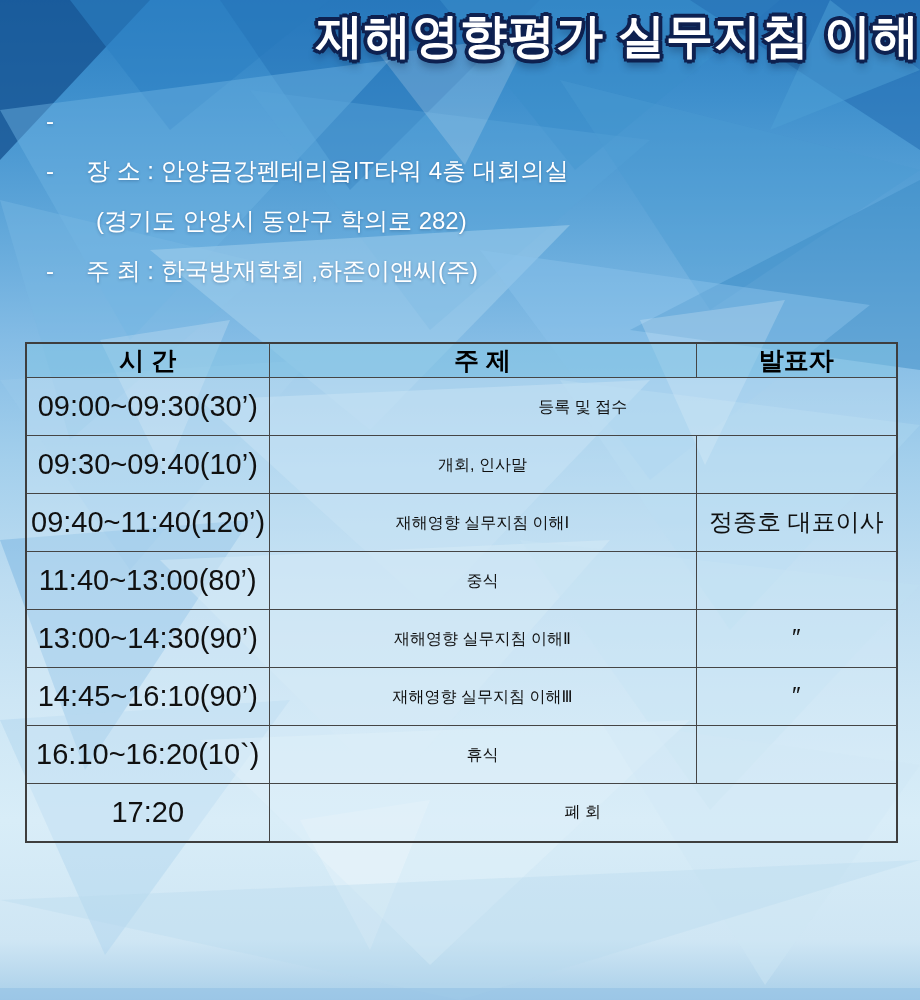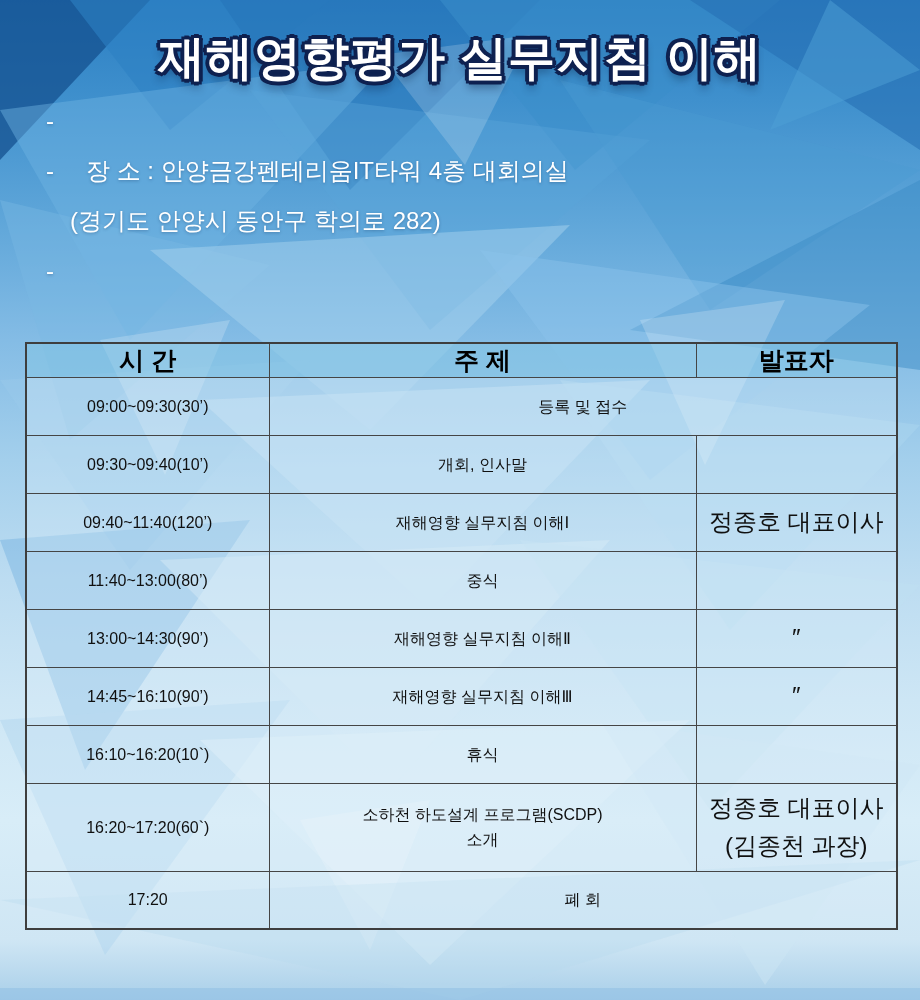--- a/index.html
+++ b/index.html
@@ -8,55 +8,55 @@
     position:relative; width:920px; height:1000px; overflow:hidden;
     font-family:"Liberation Sans", sans-serif;
     background:linear-gradient(180deg,
       #2b7ec2 0%, #3f90cd 10%, #5fa6d9 22%, #84bce5 34%,
       #a3cfec 46%, #bcdcf1 58%, #cde6f5 70%, #d8edf8 82%, #cfe6f4 94%, #a9cfe9 100%);
   }
   svg.bg { position:absolute; left:0; top:0; width:920px; height:1000px; }
   .content { position:absolute; left:0; top:0; width:920px; height:1000px; }
 
   .title {
-    padding-top:27px; text-align:center;
+    padding-top:5px; text-align:right;
     font-size:47px; font-weight:900; letter-spacing:1px; color:#ffffff;
     text-shadow:
       -3px -3px 0 #0e2150, 3px -3px 0 #0e2150,
       -3px  3px 0 #0e2150, 3px  3px 0 #0e2150,
       -4px  0   0 #0e2150, 4px  0   0 #0e2150,
        0   -4px 0 #0e2150, 0    4px 0 #0e2150,
        0    7px 9px rgba(5,15,45,.45);
   }
 
   .info { position:absolute; left:0; top:96px; width:920px; color:#ffffff; }
   .info-line {
     height:50px; display:flex; align-items:center;
     font-size:24px; text-shadow:0 1px 3px rgba(20,50,90,.35);
   }
   .info-line .dash { display:inline-block; margin-left:46px; width:40px; }
-  .info-line.cont { padding-left:70px; }
+  .info-line.cont { padding-left:96px; }
 
   table.schedule {
     position:absolute; left:25px; top:342px; width:871px;
     border-collapse:collapse; table-layout:fixed;
     border:2px solid #3e3e3e;
   }
   .schedule th {
     height:26px; font-size:25px; font-weight:700; color:#000;
     background:rgba(132,197,228,0.50);
     border:1px solid #454545; text-align:center;
   }
   .schedule td {
     height:58px; font-size:16px; color:#101010; text-align:center;
     background:rgba(219,238,249,0.33);
     border:1px solid #454545;
     padding:5px 4px; line-height:1.6; white-space:pre-line;
   }
-  .schedule td.time { font-size:16px; letter-spacing:0; }
+  .schedule td.time { font-size:29px; letter-spacing:0; }
   .schedule td.presenter { font-size:24px; }
 </style>
 </head>
 <body>
 
 <div class="page">
 
   <svg class="bg" viewBox="0 0 920 1000" preserveAspectRatio="none" aria-hidden="true">
     <polygon points="0,0 150,0 0,160" fill="#14508f" opacity="0.75"></polygon>
     <polygon points="70,0 330,0 170,130" fill="#2d80c3" opacity="0.60"></polygon>
@@ -98,20 +98,21 @@
       </div>
       <div class="info-line">
         <span class="dash">-</span>
         <span class="txt">장 소 : 안양금강펜테리움IT타워 4층 대회의실</span>
       </div>
       <div class="info-line cont">
         <span class="txt">(경기도 안양시 동안구 학의로 282)</span>
       </div>
       <div class="info-line">
         <span class="dash">-</span>
+        <span class="txt">주 최 : 한국방재학회 ,하존이앤씨(주)</span>
       </div>
     </div>
 
     <table class="schedule">
       <colgroup>
         <col style="width:243px">
         <col style="width:427px">
         <col style="width:201px">
       </colgroup>
       <thead>
@@ -150,27 +151,20 @@
             <td class="time">14:45~16:10(90’)</td>
             <td class="topic">재해영향 실무지침 이해Ⅲ</td>
             <td class="presenter">″</td>
           </tr>
           <tr>
             <td class="time">16:10~16:20(10`)</td>
             <td class="topic">휴식</td>
             <td class="presenter"></td>
           </tr>
           <tr>
-            <td class="time">16:20~17:20(60`)</td>
-            <td class="topic">소하천 하도설계 프로그램(SCDP)
-소개</td>
-            <td class="presenter">정종호 대표이사
-(김종천 과장)</td>
-          </tr>
-          <tr>
             <td class="time">17:20</td>
             <td class="topic" colspan="2">폐 회</td>
           </tr>
         </tbody>
     </table>
 
   </div>
 </div>
 
 </body></html>

